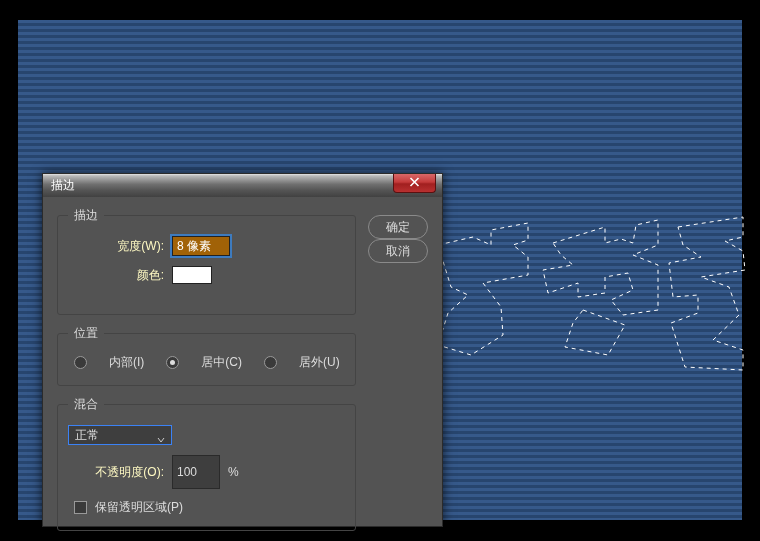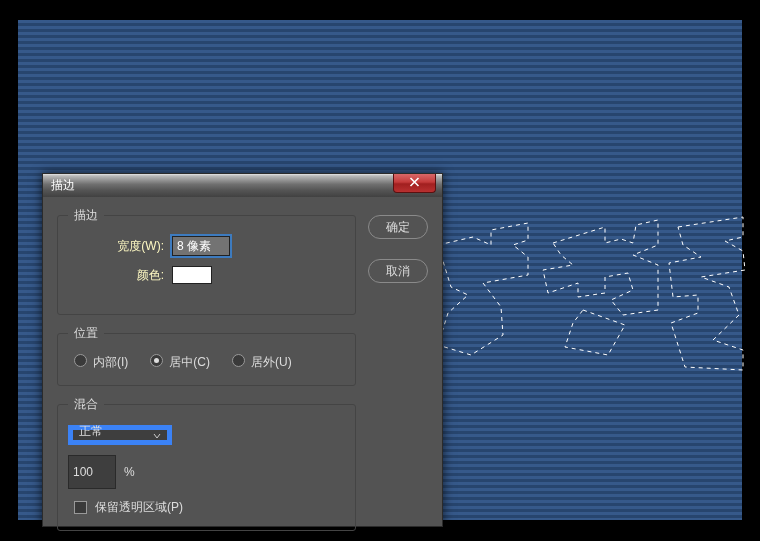--- a/index.html
+++ b/index.html
@@ -60,21 +60,21 @@
   padding: 10px 14px;
   display: flex;
   gap: 12px;
 }
 .left-col { flex: 1; }
 .right-col {
   width: 60px;
   padding-top: 8px;
   display: flex;
   flex-direction: column;
-  gap: 20px;
+  gap: 0;
 }
 .btn {
   height: 24px;
   border: 1px solid #8a8a8a;
   border-radius: 12px;
   background: #535353;
   color: #ddd;
   font-size: 12px;
   display: flex;
   align-items: center;
@@ -106,54 +106,54 @@
 }
 .txt-input {
   width: 58px; height: 20px;
   background: #e8e8e8;
   border: 1px solid #222;
   outline: 2px solid #3d7bbf;
   color: #000;
   padding: 0 4px;
   font-size: 12px;
 }
-.txt-input.hl { background: #737373; color: #fff; }
+.txt-input.hl { background: #a16207; color: #fff; }
 .color-swatch {
   width: 40px; height: 18px;
   background: #fff;
   border: 1px solid #222;
 }
 .radio-group {
   display: flex;
   gap: 22px;
   padding-left: 6px;
 }
 .radio-item {
   display: flex;
-  align-items: flex-start;
-  gap: 6px;
+  align-items: center;
+  gap: 22px;
 }
 .radio-outer {
   width: 13px; height: 13px;
   border: 1px solid #999;
   border-radius: 50%;
   background: #3a3a3a;
   display: flex;
   align-items: center;
   justify-content: center;
 }
 .radio-inner {
   width: 5px; height: 5px;
   border-radius: 50%;
   background: #ddd;
 }
 .select {
   width: 104px; height: 20px;
   background: #3e3e3e;
-  border: 5px solid #3b82f6;
+  border: 1px solid #3b82f6;
   color: #ddd;
   padding: 0 6px;
   display: flex;
   align-items: flex-end;
   justify-content: space-between;
 }
 .chevron {
   width: 8px; height: 8px;
   display: flex; align-items: center; justify-content: center;
 }
@@ -260,20 +260,21 @@
           <div class="select">
             <span>正常</span>
             <span class="chevron">
               <svg viewBox="0 0 8 8">
                   <path d="M1 2 L4 6 L7 2" stroke="#ccc" stroke-width="1" fill="none"></path>
                 </svg>
             </span>
           </div>
         </div>
         <div class="row">
+          <span class="lbl">不透明度(O):</span>
           <input class="opacity-input" value="100" style="">
           <span class="pct">%</span>
         </div>
         <div class="cb-row">
           <span class="cb"></span>
           <span>保留透明区域(P)</span>
         </div>
       </fieldset>
 
     </div>

